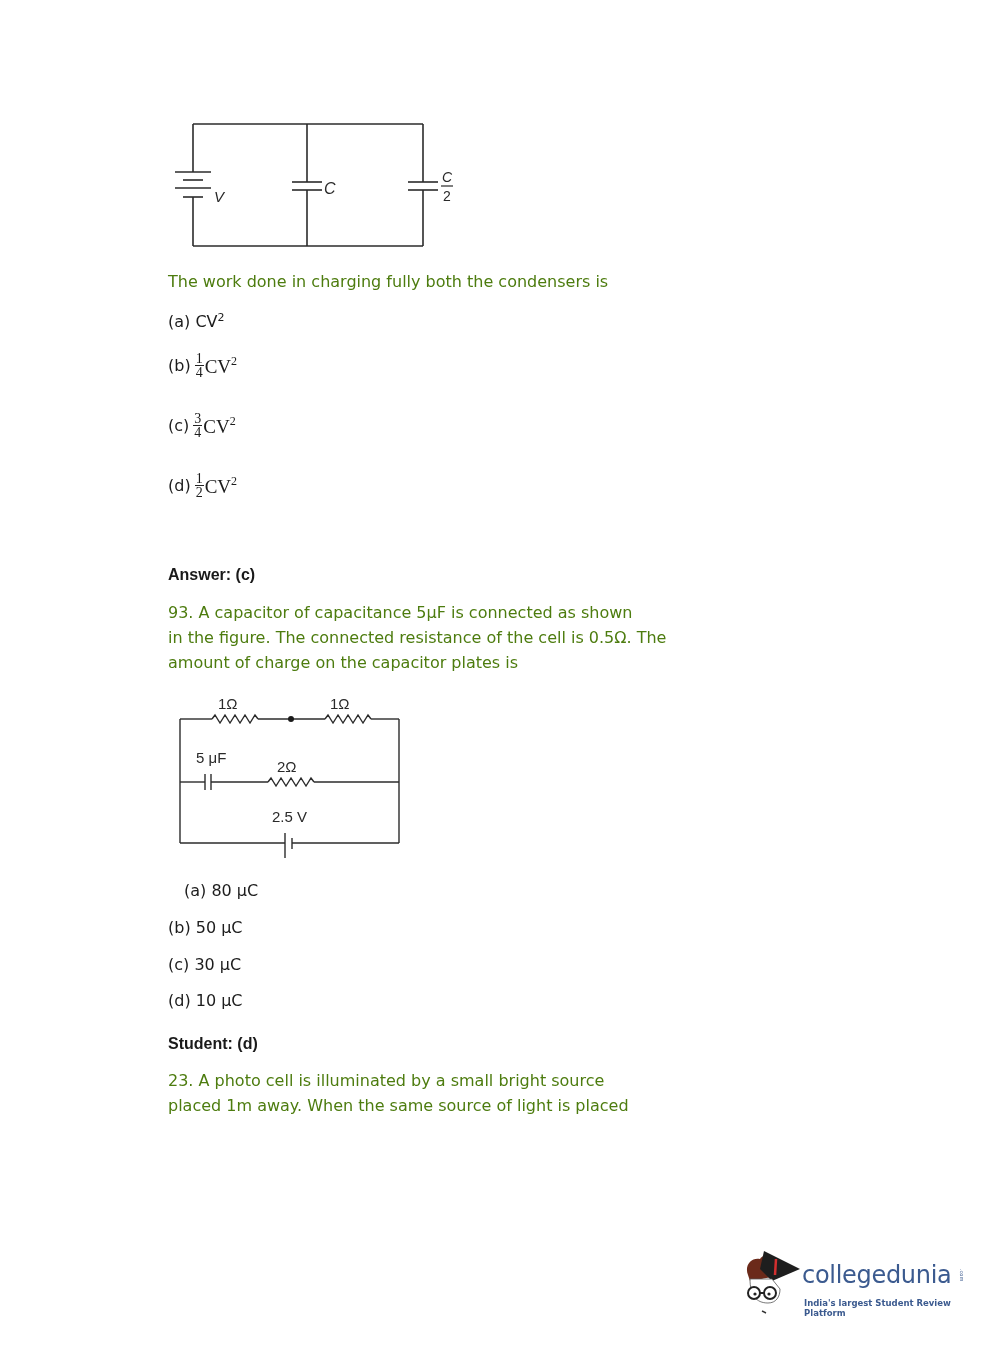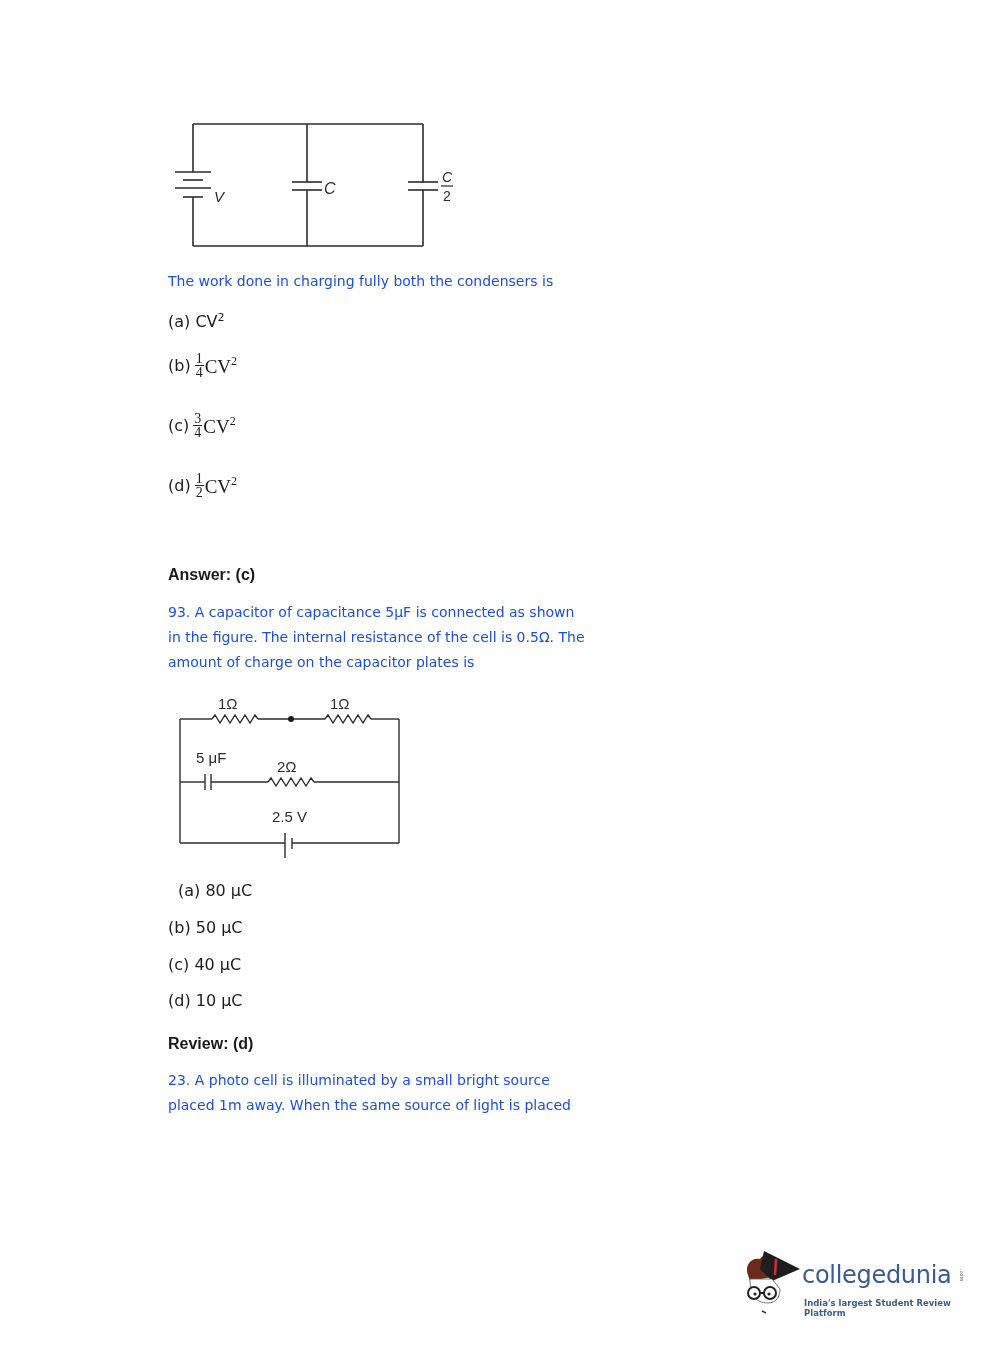--- a/index.html
+++ b/index.html
@@ -1,19 +1,19 @@
 <!DOCTYPE html>
 <html><head>
 <meta charset="utf-8">
 <style>
   html, body { margin: 0; padding: 0; background: #ffffff; }
   body { width: 1001px; height: 1355px; position: relative; overflow: hidden;
          font-family: "DejaVu Sans", sans-serif; color: #1a1a1a; }
   .abs { position: absolute; }
-  .txt { font-size: 14px; line-height: 25px; color: #1d4ed8; white-space: nowrap; }
+  .txt { font-size: 16px; line-height: 25px; color: #4d7c0f; white-space: nowrap; }
   .ans { font-family: "Liberation Sans", sans-serif; font-weight: bold; font-size: 16px; color: #1a1a1a; }
   .opt { font-size: 16px; color: #1c1c1c; }
   .frac { display: inline-flex; flex-direction: column; align-items: center; vertical-align: middle;
           font-family: "Liberation Serif", serif; font-size: 14px; line-height: 13px; margin: 0 1px 0 4px; }
   .frac .num { padding: 0 1px; }
   .frac .den { border-top: 1px solid #222; padding: 0 1px; }
   .serif { font-family: "Liberation Serif", serif; font-size: 19px; margin-top: 7px; }
   .serif sup { font-size: 12px; vertical-align: 8px; }
   .circuit svg { display: block; }
   .ckt-label { font-family: "Liberation Sans", sans-serif; fill: #2a2a2a; }
@@ -80,21 +80,21 @@
 <div class="abs opt" style="left:168px; top:472px;">
   <span style="vertical-align:middle;">(d)</span><span class="frac">
       <span class="num">1</span>
       <span class="den">2</span>
     </span><span class="serif" style="vertical-align:middle;"><span>CV</span><sup>2</sup></span>
 </div>
 
 <div class="abs ans" style="left:168px; top:566px;text-align:right;">Answer: (c)</div>
 
 <div class="abs txt" style="left:168px; top:600px;">93. A capacitor of capacitance 5μF is connected as shown</div>
-<div class="abs txt" style="left:168px; top:625px;">in the figure. The internal resistance of the cell is 0.5Ω. The</div>
+<div class="abs txt" style="left:168px; top:625px;">in the figure. The connected resistance of the cell is 0.5Ω. The</div>
 <div class="abs txt" style="left:168px; top:650px;">amount of charge on the capacitor plates is</div>
 
 <div class="abs circuit" style="left:175px; top:688px; width:240px; height:175px;">
   <svg width="240" height="175" viewBox="0 0 240 175">
     <g stroke="#2b2b2b" stroke-width="1.4" fill="none">
 
       <line x1="5" y1="31" x2="5" y2="155"></line>
       <line x1="224" y1="31" x2="224" y2="155"></line>
 
       <line x1="5" y1="31" x2="37" y2="31"></line>
@@ -117,34 +117,34 @@
     </g>
     <circle cx="116" cy="31" r="3" fill="#1a1a1a"></circle>
     <text class="ckt-label" x="43" y="21" font-size="15">1Ω</text>
     <text class="ckt-label" x="155" y="21" font-size="15">1Ω</text>
     <text class="ckt-label" x="21" y="75" font-size="15">5 μF</text>
     <text class="ckt-label" x="102" y="84" font-size="15">2Ω</text>
     <text class="ckt-label" x="97" y="134" font-size="15">2.5 V</text>
   </svg>
 </div>
 
-<div class="abs opt" style="left:178px; top:881px;">
+<div class="abs opt" style="left:184px; top:881px;">
   <span>(a)</span>&nbsp;<span>80 μC</span>
 </div>
 <div class="abs opt" style="left:168px; top:918px;">
   <span>(b)</span>&nbsp;<span>50 μC</span>
 </div>
 <div class="abs opt" style="left:168px; top:955px;">
-  <span>(c)</span>&nbsp;<span>40 μC</span>
+  <span>(c)</span>&nbsp;<span>30 μC</span>
 </div>
 <div class="abs opt" style="left:168px; top:991px;text-align:center;">
   <span>(d)</span>&nbsp;<span>10 μC</span>
 </div>
 
-<div class="abs ans" style="left:168px; top:1035px;">Review: (d)</div>
+<div class="abs ans" style="left:168px; top:1035px;">Student: (d)</div>
 
 <div class="abs txt" style="left:168px; top:1068px;">23.  A photo cell is illuminated by a small bright source</div>
 <div class="abs txt" style="left:168px; top:1093px;">placed 1m away. When the same source of light is placed</div>
 
 <div class="abs" style="left:742px; top:1247px; width:230px; height:72px;">
   <svg class="abs" style="left:0; top:0;" width="60" height="72" viewBox="0 0 60 72">
 
     <path d="M6,28 C2,18 10,10 18,12 C22,6 30,8 32,14 C36,12 38,18 34,22 L30,30 L8,34 Z" fill="#6b2a1a"></path>
 
     <polygon points="22,4 58,22 30,34 18,22" fill="#1e1e1e"></polygon>

